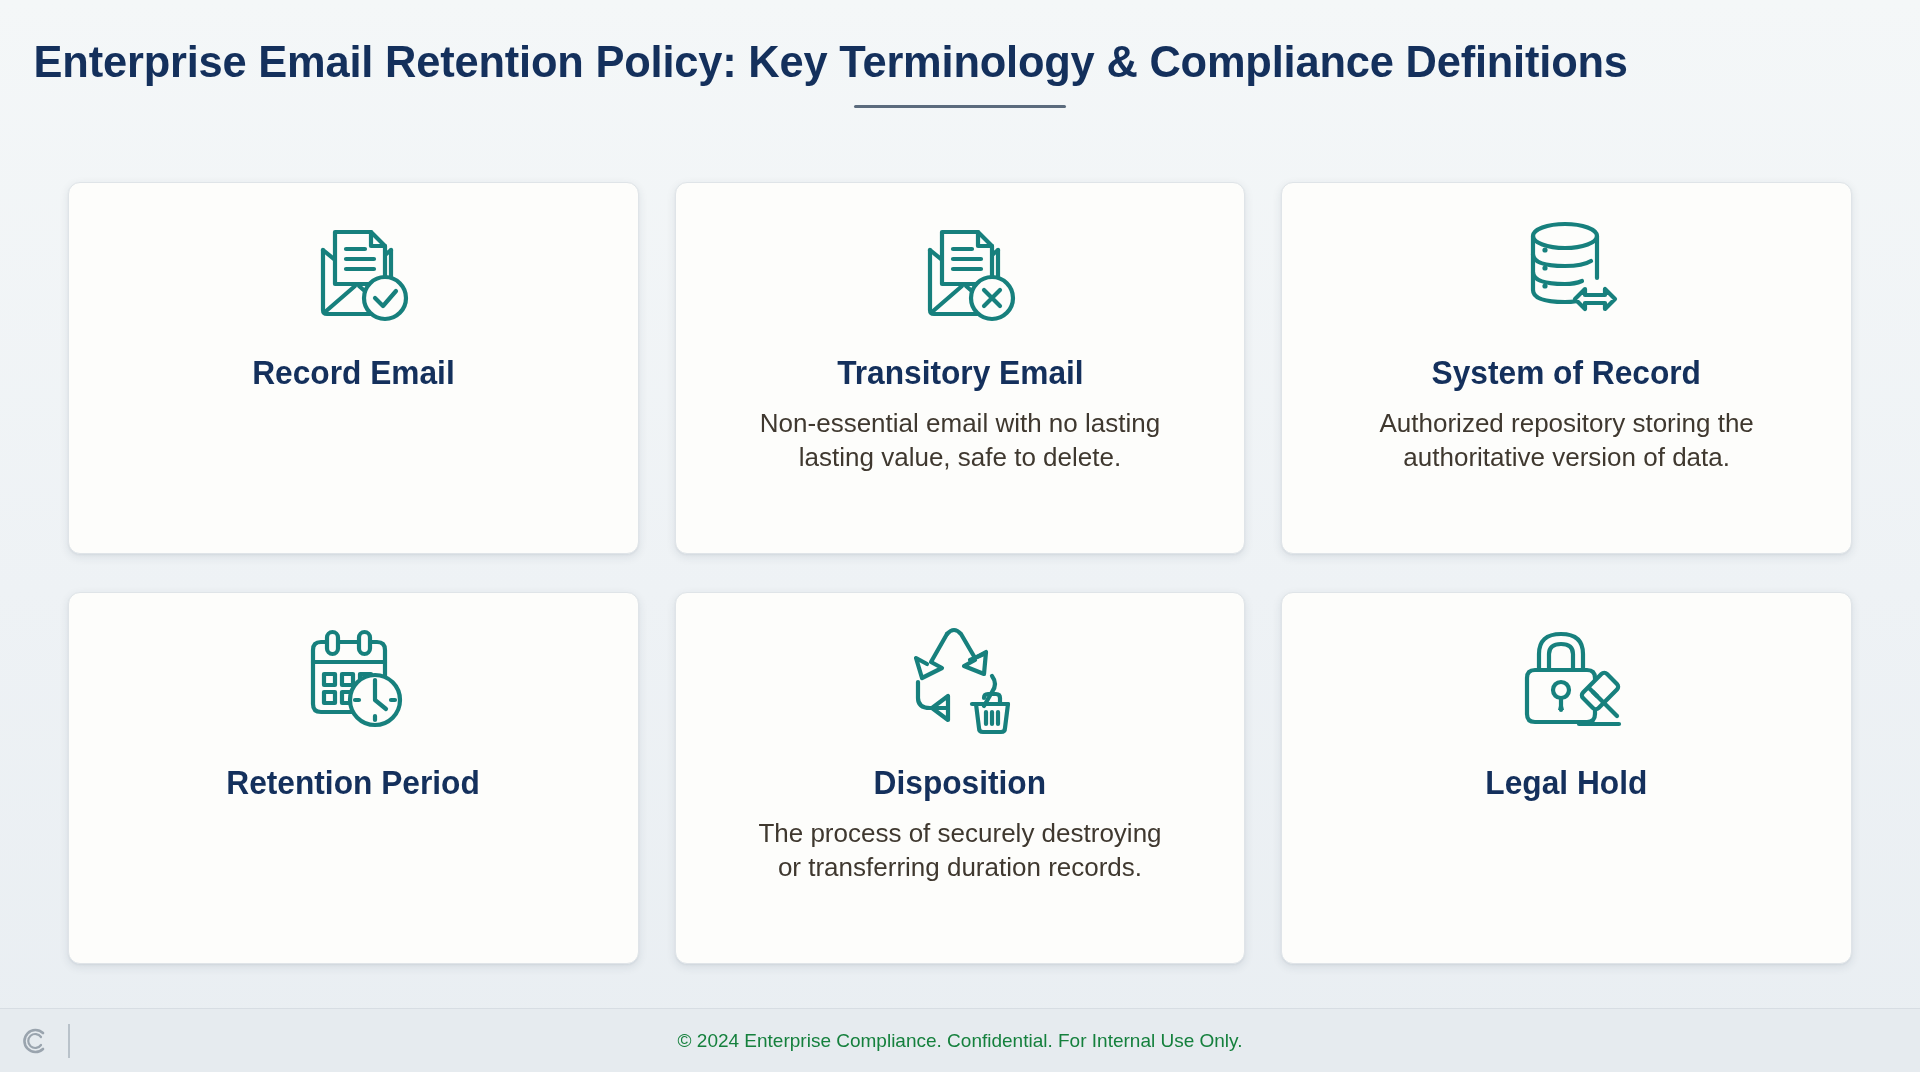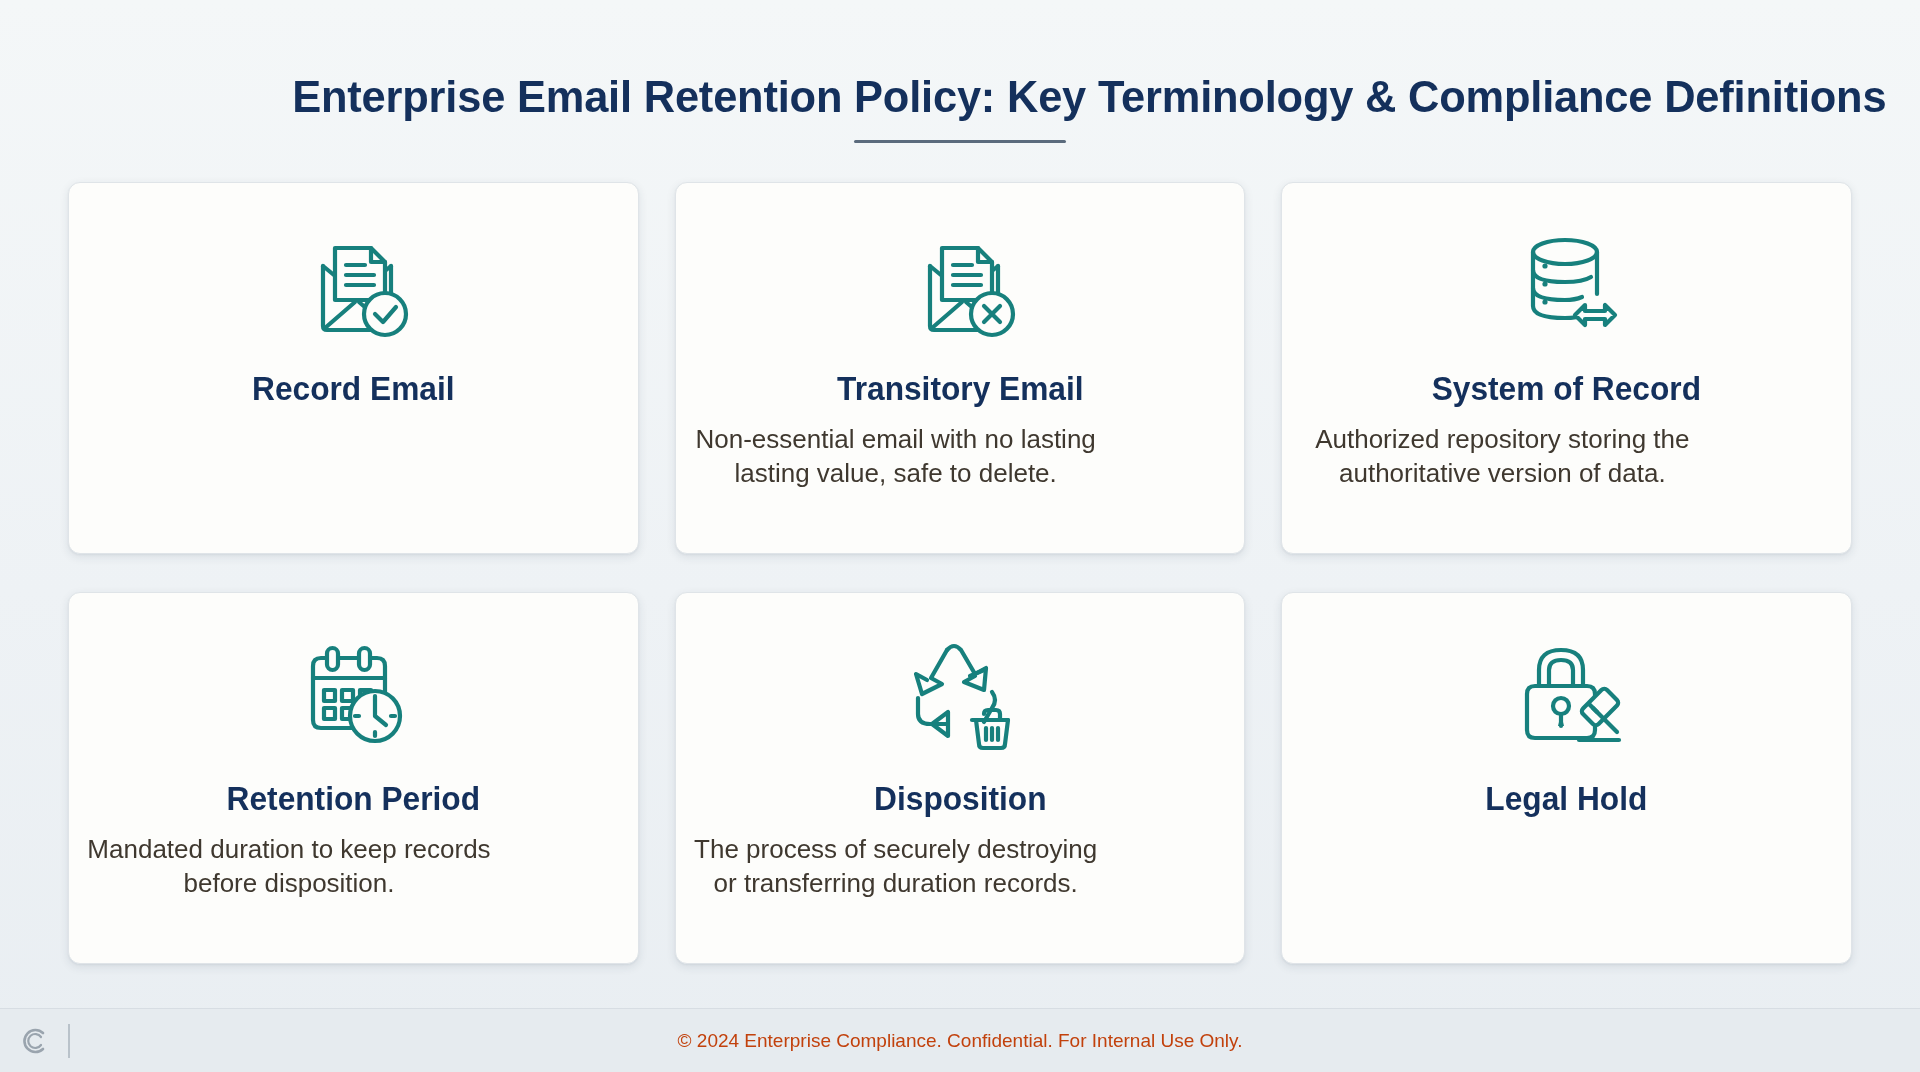--- a/index.html
+++ b/index.html
@@ -10,22 +10,22 @@
     overflow:hidden;
   }
   .slide {
     position:relative;
     width:1920px; height:1072px;
     background:linear-gradient(180deg,#f4f7f8 0%, #eef2f5 55%, #e9eef2 100%);
   }
 
   
   .title-block {
-    padding-top:71px;
-    text-align:right;
+    padding-top:36px;
+    text-align:left;
   }
   .slide-title {
     font-size:45px;
     font-weight:bold;
     color:#14305c;
     letter-spacing:-0.2px;
     line-height:1.14;
     font-stretch:condensed;
     transform:scaleX(0.965);
   }
@@ -47,21 +47,22 @@
     column-gap:36px;
     row-gap:38px;
   }
   .card {
     background:#fdfdfb;
     border:1px solid #dfe4e8;
     border-radius:12px;
     box-shadow:0 3px 10px rgba(25,45,70,0.10), 0 1px 2px rgba(25,45,70,0.05);
     display:flex;
     flex-direction:column;
-    padding-top:36px;
+    align-items:center;
+    padding-top:20px;
   }
   .card-icon {
     height:130px;
     display:flex;
     align-items:center;
     justify-content:center;
   }
   .card-icon svg { display:block; }
   .card-title {
     margin-top:22px;
@@ -88,21 +89,21 @@
     left:0; bottom:0;
     width:1920px; height:64px;
     background:#e6ebef;
     border-top:1px solid #d7dde3;
     display:flex;
     align-items:center;
     justify-content:center;
   }
   .footer-text {
     font-size:19px;
-    color:#c2410c;
+    color:#15803d;
   }
   .footer-logo {
     position:absolute;
     left:18px; top:50%;
     transform:translateY(-50%);
     display:flex;
     align-items:center;
     gap:16px;
   }
   .logo-mark {
@@ -188,21 +189,20 @@
           <rect x="51" y="58" width="11" height="11"></rect>
           <rect x="69" y="58" width="11" height="11"></rect>
           <rect x="33" y="76" width="11" height="11"></rect>
           <rect x="51" y="76" width="11" height="11"></rect>
           <circle cx="84" cy="84" r="25" fill="#fdfdfb"></circle>
           <path d="M84 68 V84 L95 93"></path>
           <path d="M84 64 V68 M104 84 H100 M84 104 V100 M64 84 H68"></path>
         </svg>
       </div>
       <div class="card-title">Retention Period</div>
-      <div class="card-desc">Mandated duration to keep records before disposition.</div>
     </div>
 
     <div class="card">
       <div class="card-icon">
         <svg width="124" height="124" viewBox="0 0 124 124" fill="none" stroke="#17807d" stroke-width="4.2" stroke-linecap="round" stroke-linejoin="round">
           <path d="M49 18 Q56 10 63 18 L77 42 L88 36 L86 58 L66 50 L77 44"></path>
           <path d="M49 18 L33 46 L44 52 L24 62 L18 42 L29 48"></path>
           <path d="M20 66 L20 82 Q20 92 32 92 L50 92 L50 104 L34 92 L50 80 L50 92"></path>
           <path d="M94 60 Q100 68 94 76 L86 90"></path>
           <path d="M72 44 L86 38"></path>

